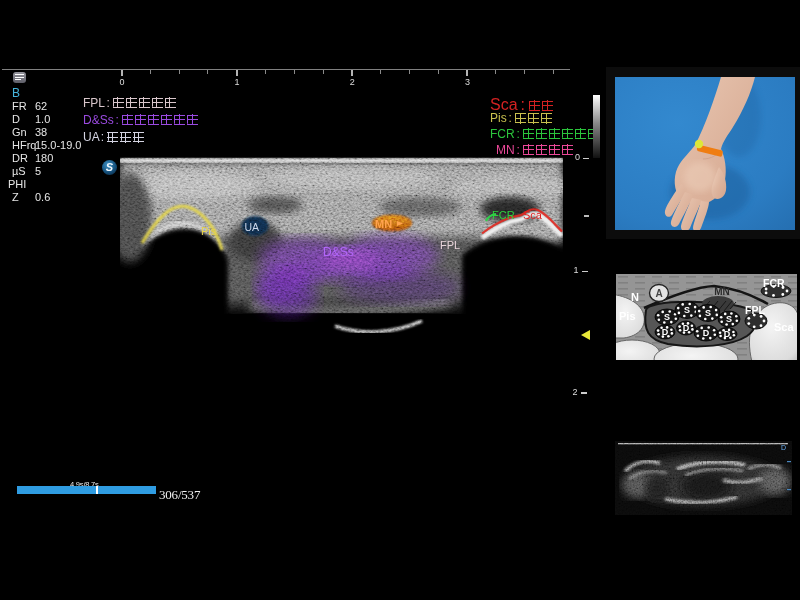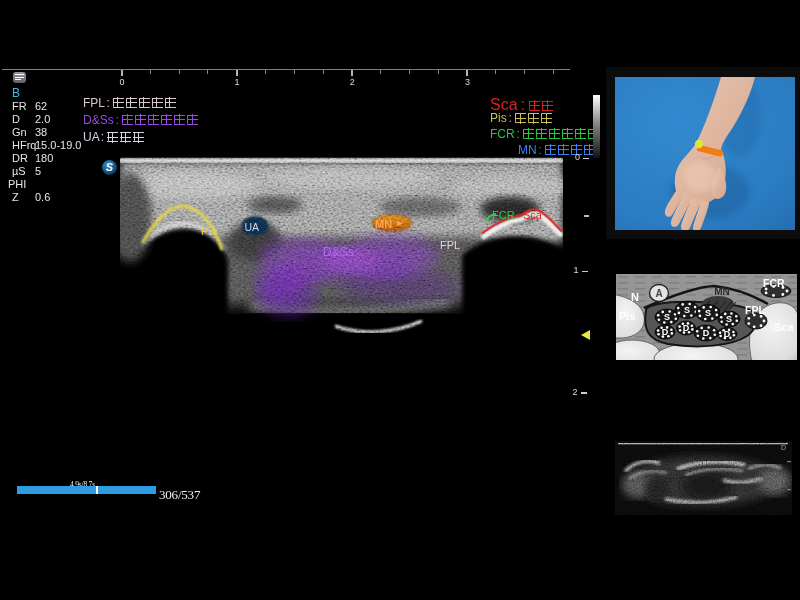--- a/index.html
+++ b/index.html
@@ -31,44 +31,44 @@
     <div class="ab" style="left:408.8px;top:70px;width:1px;height:3.5px;background:#8a8a8a"></div>
     <div class="ab" style="left:437.6px;top:70px;width:1px;height:3.5px;background:#8a8a8a"></div>
     <div class="ab" style="left:466.4px;top:70px;width:1.5px;height:5.5px;background:#b4b4b4"></div>
     <div class="ab" style="left:463.4px;top:76.5px;width:8px;text-align:center;font-size:9px;color:#ddd">3</div>
     <div class="ab" style="left:495.1px;top:70px;width:1px;height:3.5px;background:#8a8a8a"></div>
     <div class="ab" style="left:523.9px;top:70px;width:1px;height:3.5px;background:#8a8a8a"></div>
     <div class="ab" style="left:552.7px;top:70px;width:1px;height:3.5px;background:#8a8a8a"></div>
 <div class="ab" style="left:13px;top:72px;width:13px;height:11px;border-radius:3px;background:linear-gradient(#fff,#fff) 2px 2.2px/9px 1.1px no-repeat,linear-gradient(#fff,#fff) 2px 4.7px/9px 1.1px no-repeat,linear-gradient(#fff,#fff) 2px 7.2px/6px 1.1px no-repeat,linear-gradient(#96969e,#5e5e68)"></div>
     <div class="ab" style="left:12px;top:86px;font-size:12px;color:#46b4dc">B</div>
     <div class="ab" style="left:12px;top:99.5px;font-size:11px;color:#e6e6e6">FR<span class="ab" style="left:23px;top:0;width:70px">62</span></div>
-    <div class="ab" style="left:12px;top:112.5px;font-size:11px;color:#e6e6e6">D<span class="ab" style="left:23px;top:0;width:70px">2.0</span></div>
+    <div class="ab" style="left:12px;top:112.5px;font-size:11px;color:#e6e6e6">D<span class="ab" style="left:23px;top:0;width:70px">1.0</span></div>
     <div class="ab" style="left:12px;top:125.5px;font-size:11px;color:#e6e6e6">Gn<span class="ab" style="left:23px;top:0;width:70px">38</span></div>
     <div class="ab" style="left:12px;top:138.5px;font-size:11px;color:#e6e6e6">HFrq<span class="ab" style="left:23px;top:0;width:70px">15.0-19.0</span></div>
     <div class="ab" style="left:12px;top:151.5px;font-size:11px;color:#e6e6e6">DR<span class="ab" style="left:23px;top:0;width:70px">180</span></div>
     <div class="ab" style="left:12px;top:164.5px;font-size:11px;color:#e6e6e6">µS<span class="ab" style="left:23px;top:0;width:70px">5</span></div>
     <div class="ab" style="left:8px;top:177.5px;font-size:11px;color:#e6e6e6">PHI<span class="ab" style="left:23px;top:0;width:70px"></span></div>
     <div class="ab" style="left:12px;top:190.5px;font-size:11px;color:#e6e6e6">Z<span class="ab" style="left:23px;top:0;width:70px">0.6</span></div>
 <div class="ab" style="left:83px;top:95.5px;font-size:12px;word-spacing:-1.5px;color:#d9c6cb">FPL : <i class="k"></i><i class="k"></i><i class="k"></i><i class="k"></i><i class="k"></i></div>
     <div class="ab" style="left:83px;top:112.8px;font-size:12px;word-spacing:-1.5px;color:#9a4ae0">D&amp;Ss : <i class="k"></i><i class="k"></i><i class="k"></i><i class="k"></i><i class="k"></i><i class="k"></i></div>
     <div class="ab" style="left:83px;top:130.1px;font-size:12px;word-spacing:-1.5px;color:#d4d4e2">UA : <i class="k"></i><i class="k"></i><i class="k"></i></div>
 <div class="ab" style="left:490px;top:95.5px;font-size:16px;word-spacing:-1.5px;color:#d42222">Sca : <i class="k"></i><i class="k"></i></div>
     <div class="ab" style="left:490px;top:111.2px;font-size:12px;word-spacing:-1.5px;color:#c9c04f">Pis : <i class="k"></i><i class="k"></i><i class="k"></i></div>
     <div class="ab" style="left:490px;top:126.9px;font-size:12px;word-spacing:-1.5px;color:#2bc53c">FCR : <i class="k"></i><i class="k"></i><i class="k"></i><i class="k"></i><i class="k"></i><i class="k"></i></div>
-    <div class="ab" style="left:518px;top:142.6px;font-size:12px;word-spacing:-1.5px;color:#3b82f6">MN : <i class="k"></i><i class="k"></i><i class="k"></i><i class="k"></i></div>
+    <div class="ab" style="left:496px;top:142.6px;font-size:12px;word-spacing:-1.5px;color:#ec4899">MN : <i class="k"></i><i class="k"></i><i class="k"></i><i class="k"></i></div>
 <div class="ab" style="left:593px;top:95px;width:7px;height:63px;background:linear-gradient(#fff,#888 45%,#111)"></div>
 <div class="ab" style="left:575px;top:152px;font-size:9px;color:#ddd">0</div>
     <div class="ab" style="left:583px;top:157.5px;width:6px;height:1.5px;background:#ccc"></div>
     <div class="ab" style="left:584px;top:215px;width:5px;height:1.5px;background:#bbb"></div>
     <div class="ab" style="left:573.5px;top:265px;font-size:9px;color:#ddd">1</div>
     <div class="ab" style="left:582px;top:270.5px;width:6px;height:1.5px;background:#ccc"></div>
     <div class="ab" style="left:581px;top:330px;width:0;height:0;border-right:9px solid #e8e838;border-top:5.5px solid transparent;border-bottom:5.5px solid transparent"></div>
     <div class="ab" style="left:572.5px;top:387px;font-size:9px;color:#ddd">2</div>
     <div class="ab" style="left:581px;top:392px;width:6px;height:1.5px;background:#ccc"></div>
-<div class="ab" style="left:70px;top:479.5px;font-family:Liberation Serif, serif;font-size:7.5px;letter-spacing:-0.2px;color:#f0f0f0">4.9s/8.7s</div>
+<div class="ab" style="left:70px;top:479.5px;font-family:Liberation Sans, sans-serif;font-size:7.5px;letter-spacing:-0.2px;color:#f0f0f0">4.9s/8.7s</div>
     <div class="ab" style="left:17px;top:486px;width:139px;height:8px;background:#2f9ce2">
       <div class="ab" style="left:79px;top:0;width:2px;height:8px;background:#fff"></div>
     </div>
     <div class="ab" style="left:159px;top:486.5px;font-family:Liberation Serif, serif;font-size:13px;letter-spacing:-0.2px;color:#f0f0f0">306/537</div>
 <svg class="ab" style="left:120px;top:157px" width="443" height="296" viewBox="0 0 443 296">
 <defs>
 <filter id="ns" x="0" y="0" width="100%" height="100%">
  <feTurbulence type="fractalNoise" baseFrequency="0.38 0.6" numOctaves="2" seed="7" stitchTiles="stitch"></feTurbulence>
  <feColorMatrix type="matrix" values="1.5 0 0 0 -0.22  1.5 0 0 0 -0.22  1.5 0 0 0 -0.22  0 0 0 0 1"></feColorMatrix>
 </filter>

